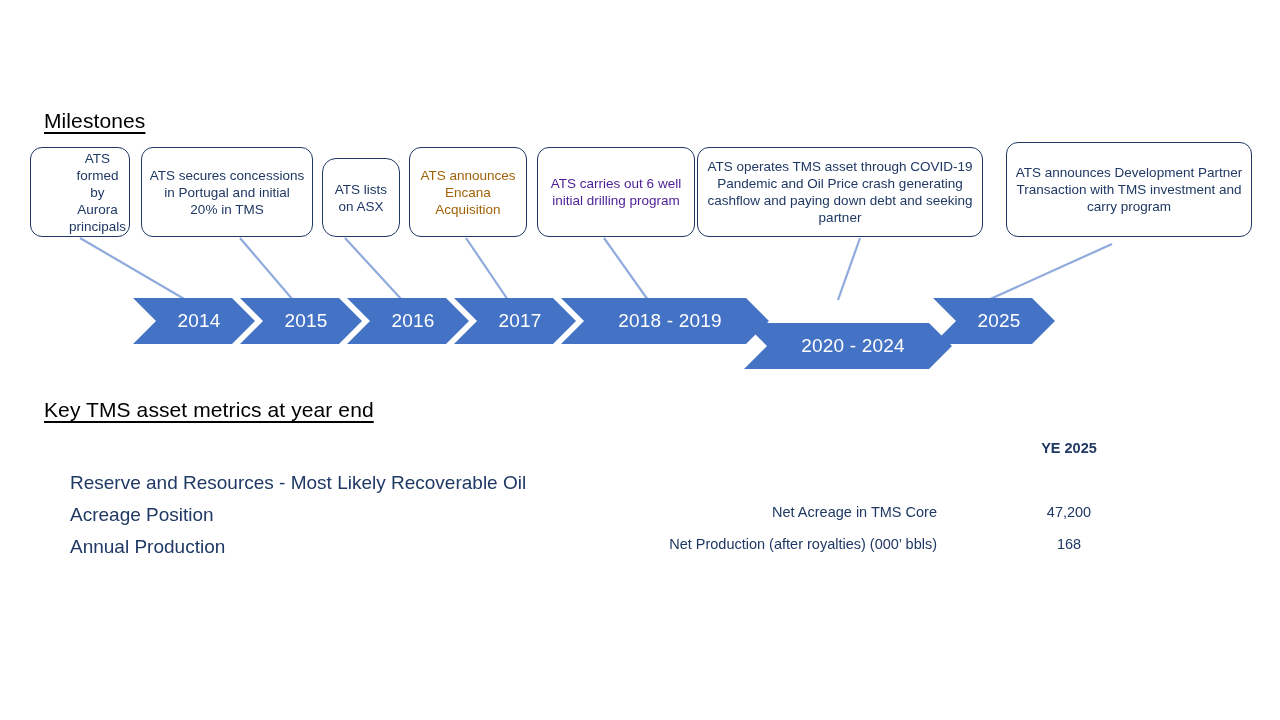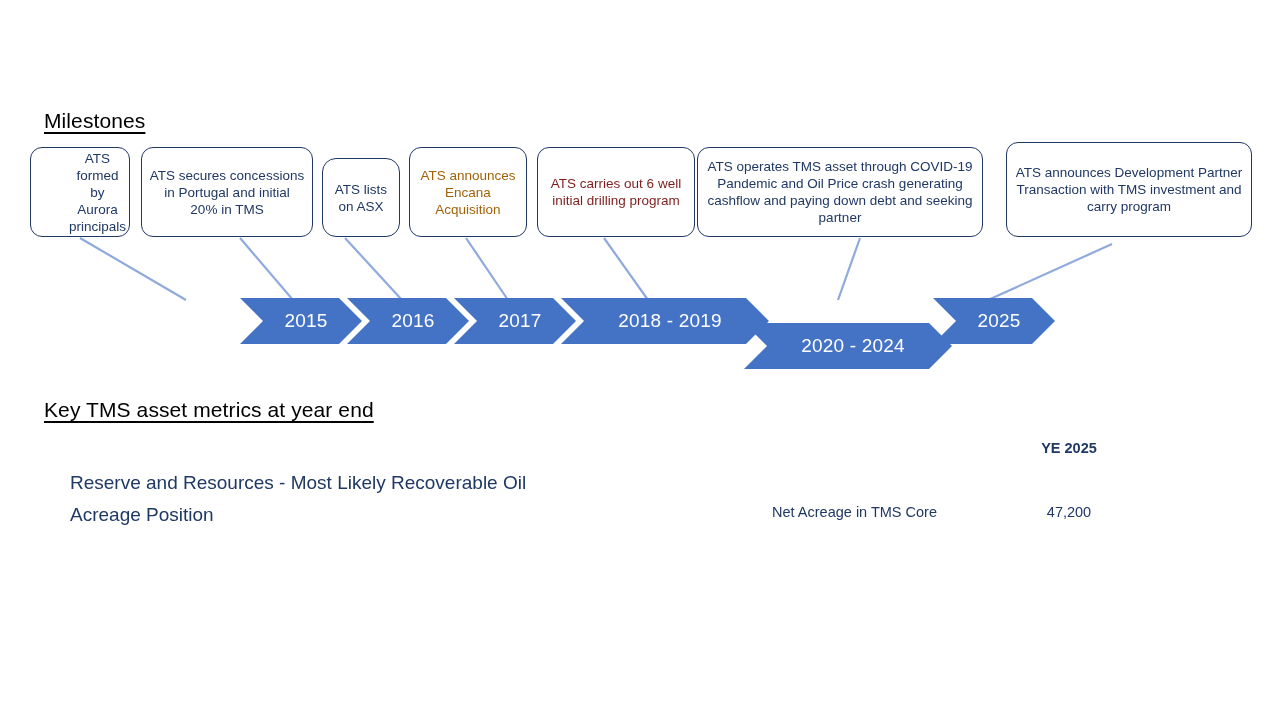--- a/index.html
+++ b/index.html
@@ -144,32 +144,35 @@
     </div>
     <div class="milestone-box" style="left: 141px; top: 147px; width: 172px; height: 90px; border-color: rgb(31, 56, 100); color: rgb(31, 56, 100);">
       <span>ATS secures concessions in Portugal and initial 20% in TMS</span>
     </div>
     <div class="milestone-box" style="left: 322px; top: 158px; width: 78px; height: 79px; border-color: rgb(31, 56, 100); color: rgb(31, 56, 100); border-radius: 14px;">
       <span>ATS lists on ASX</span>
     </div>
     <div class="milestone-box" style="left: 409px; top: 147px; width: 118px; height: 90px; border-color: rgb(31, 56, 100); color: #a16207;">
       <span>ATS announces Encana Acquisition</span>
     </div>
-    <div class="milestone-box" style="left: 537px; top: 147px; width: 158px; height: 90px; border-color: rgb(31, 56, 100); color: #7f1d1d;">
+    <div class="milestone-box" style="left: 537px; top: 147px; width: 158px; height: 90px; border-color: rgb(31, 56, 100); color: #4c1d95;">
       <span>ATS carries out 6 well initial drilling program</span>
     </div>
     <div class="milestone-box" style="left: 697px; top: 147px; width: 286px; height: 90px; border-color: rgb(31, 56, 100); color: rgb(31, 56, 100);">
       <span>ATS operates TMS asset through COVID-19 Pandemic and Oil Price crash generating cashflow and paying down debt and seeking partner</span>
     </div>
     <div class="milestone-box" style="left: 1006px; top: 142px; width: 246px; height: 95px; border-color: rgb(31, 56, 100); color: rgb(31, 56, 100);">
       <span>ATS announces Development Partner Transaction with TMS investment and carry program</span>
     </div>
   </div>
 
 <div id="timeline">
+    <div class="chevron" style="left: 133px; width: 112px; background: rgb(68, 114, 196);">
+      <span>2014</span>
+    </div>
     <div class="chevron" style="left: 240px; width: 112px; background: rgb(68, 114, 196);">
       <span>2015</span>
     </div>
     <div class="chevron" style="left: 347px; width: 112px; background: rgb(68, 114, 196);">
       <span>2016</span>
     </div>
     <div class="chevron" style="left: 454px; width: 112px; background: rgb(68, 114, 196);">
       <span>2017</span>
     </div>
     <div class="chevron" style="left: 561px; width: 198px; background: rgb(68, 114, 196);">
@@ -190,13 +193,18 @@
       <div class="m-val header">YE 2025</div>
     </div>
     <div class="metrics-row">
       <div class="m-cat">Reserve and Resources - Most Likely Recoverable Oil</div>
     </div>
     <div class="metrics-row">
       <div class="m-cat">Acreage Position</div>
       <div class="m-desc">Net Acreage in TMS Core</div>
       <div class="m-val">47,200</div>
     </div>
+    <div class="metrics-row">
+      <div class="m-cat">Annual Production</div>
+      <div class="m-desc">Net Production (after royalties) (000’ bbls)</div>
+      <div class="m-val">168</div>
+    </div>
   </div>
 
 </body></html>

